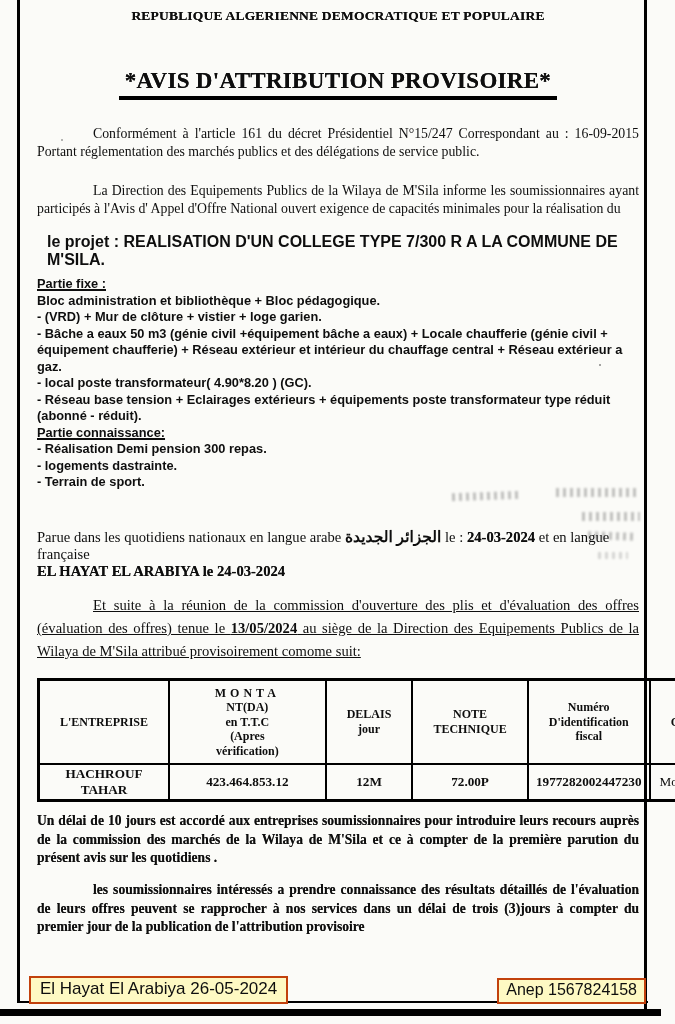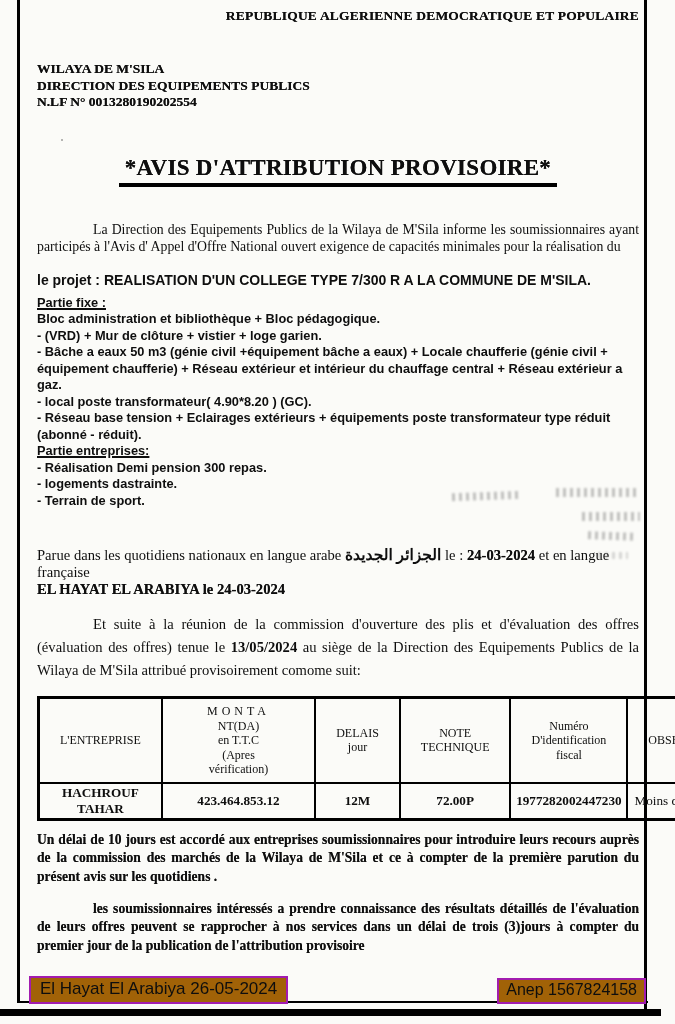--- a/index.html
+++ b/index.html
@@ -19,60 +19,60 @@
       radial-gradient(circle 1px at 330px 900px, rgba(0,0,0,.28) 60%, transparent 62%),
       radial-gradient(circle 1px at 610px 845px, rgba(0,0,0,.25) 60%, transparent 62%),
       radial-gradient(circle 1px at 40px 420px, rgba(0,0,0,.2) 60%, transparent 62%);
   }
   .border-v{position:absolute;top:0;width:3px;background:#000;}
   .border-left{left:17px;height:1003px;}
   .border-right{left:644px;height:1013px;}
 
   .content{position:absolute;left:37px;top:0;width:602px;}
 
-  .republic{margin-top:8px;text-align:right;font-weight:bold;font-size:13.5px;letter-spacing:.2px;
+  .republic{margin-top:8px;text-align:center;font-weight:bold;font-size:13.5px;letter-spacing:.2px;
     text-shadow:0 0 .5px rgba(0,0,0,.8);}
 
   .agency{margin-top:37px;font-weight:bold;font-size:13.5px;line-height:16.5px;
     text-shadow:0 0 .5px rgba(0,0,0,.8);}
 
   .title-wrap{text-align:center;margin-top:28px;}
   .notice-title{display:inline-block;font-size:23px;font-weight:bold;letter-spacing:.3px;
     border-bottom:4px solid #000;padding:0 6px 2px;text-shadow:0 0 .6px rgba(0,0,0,.85);margin-top:16px;}
 
   .p{font-size:13.8px;line-height:17.5px;text-align:justify;}
   .indent{text-indent:56px;}
   .p1{margin-top:25px;}
-  .p2{margin-top:34px;}
+  .p2{margin-top:22px;}
 
-  .projet{margin-top:16px;font-family:"Liberation Sans",sans-serif;font-weight:bold;font-size:14px;}
+  .projet{margin-top:16px;font-family:"Liberation Sans",sans-serif;font-weight:bold;font-size:16px;margin-left:10px;}
 
   .section{font-family:"Liberation Sans",sans-serif;font-weight:bold;font-size:12.8px;line-height:16.5px;}
   .section-fixe{margin-top:7px;}
   .section-head{text-decoration:underline;text-decoration-thickness:2px;}
 
   .pub{margin-top:37px;font-size:14.6px;line-height:17px;}
   .pub b{text-shadow:0 0 .4px rgba(0,0,0,.7);}
   .arabic{font-weight:bold;font-size:15.5px;}
 
-  .eval{margin-top:13px;font-size:14.6px;line-height:23px;text-align:justify;text-indent:56px;}
+  .eval{margin-top:13px;font-size:14.6px;line-height:23px;text-align:justify;text-indent:56px;text-decoration:underline;}
 
   table.tbl{margin-top:5px;width:100%;border-collapse:collapse;border:3px solid #000;}
   .tbl th,.tbl td{border:2.5px solid #000;text-align:center;vertical-align:middle;}
-  .tbl th{font-size:12px;line-height:14.5px;font-weight:normal;white-space:pre-line;padding:5px 20px;height:74px;box-sizing:border-box;}
+  .tbl th{font-size:12px;line-height:14.5px;font-weight:bold;white-space:pre-line;padding:5px 20px;height:74px;box-sizing:border-box;}
   .tbl th.montant::first-line{letter-spacing:4px;}
   .tbl td{font-size:13.2px;font-weight:bold;height:31px;padding:1px 2px;}
   .tbl td.obs{font-weight:normal;font-size:13.2px;}
 
   .recours{margin-top:10px;font-size:13.6px;font-weight:bold;line-height:18.5px;text-align:justify;
     text-shadow:0 0 .4px rgba(0,0,0,.6);}
   .recours2{text-indent:56px;}
 
   .footer-line{position:absolute;left:18px;top:1001px;width:630px;height:2px;background:#000;}
-  .stamp-box{position:absolute;border:2px solid #a21caf;background:#a16207;
+  .stamp-box{position:absolute;border:2px solid #c2410c;background:#fef9c3;
     font-family:"Liberation Sans",sans-serif;white-space:nowrap;}
   .box-left{left:29px;top:976px;font-size:17px;padding:1px 9px 3px;}
   .box-right{right:29px;top:978px;font-size:16px;padding:1px 7px 3px;}
   .bottom-bar{position:absolute;left:0;top:1009px;width:661px;height:7px;background:#000;}
 
   .smudge{position:absolute;opacity:.4;filter:blur(1.1px);
     background:repeating-linear-gradient(90deg, rgba(50,50,50,.75) 0 3px, transparent 3px 7px);}
   .sm1{left:452px;top:492px;width:70px;height:8px;transform:rotate(-2deg);}
   .sm2{left:556px;top:488px;width:84px;height:9px;}
   .sm3{left:582px;top:512px;width:58px;height:9px;}
@@ -82,46 +82,42 @@
 </head>
 <body>
 
 <div class="border-v border-left"></div>
 <div class="border-v border-right"></div>
 
 <div class="content">
 
   <div class="republic">REPUBLIQUE ALGERIENNE DEMOCRATIQUE ET POPULAIRE</div>
 
-  <div class="agency">
-    <div>WILAYA DE M'SILA</div>
-    <div>DIRECTION DES EQUIPEMENTS PUBLICS</div>
-    <div>N.LF N° 0013280190202554</div>
-  </div>
 
   <div class="title-wrap">
     <span class="notice-title">*AVIS D'ATTRIBUTION PROVISOIRE*</span>
   </div>
 
+  <p class="p indent p1">Conformément à l'article 161 du décret Présidentiel N°15/247 Correspondant au : 16-09-2015  Portant réglementation des marchés publics et des délégations de service public.</p>
 
   <p class="p indent p2">La Direction des Equipements Publics de la Wilaya de M'Sila informe les soumissionnaires ayant participés à  l'Avis d' Appel d'Offre National  ouvert exigence de capacités minimales pour la réalisation du</p>
 
   <div class="projet">le projet : REALISATION D'UN COLLEGE TYPE 7/300 R A LA COMMUNE DE M'SILA.</div>
 
   <div class="section section-fixe">
     <div class="section-head">Partie fixe :</div>
     <div>Bloc administration et bibliothèque + Bloc pédagogique.</div>
     <div>- (VRD) + Mur de clôture + vistier + loge garien.</div>
     <div>- Bâche a eaux 50 m3 (génie civil +équipement bâche a eaux) + Locale chaufferie (génie civil + équipement chaufferie) + Réseau extérieur et intérieur du chauffage central + Réseau extérieur a gaz.</div>
     <div>- local poste transformateur( 4.90*8.20 ) (GC).</div>
     <div>- Réseau base tension + Eclairages extérieurs + équipements poste transformateur type réduit (abonné - réduit).</div>
   </div>
 
   <div class="section">
-    <div class="section-head">Partie entreprises:</div>
+    <div class="section-head">Partie connaissance:</div>
     <div>- Réalisation Demi pension 300 repas.</div>
     <div>- logements dastrainte.</div>
     <div>- Terrain de sport.</div>
   </div>
 
   <p class="pub"><span>Parue dans les quotidiens nationaux en langue arabe </span><span class="arabic">الجزائر الجديدة</span><span> le : </span><b>24-03-2024</b><span> et en langue française</span><br>
   <b>EL HAYAT EL ARABIYA</b><b>  le 24-03-2024</b></p>
 
   <p class="eval"><span>Et suite à la réunion de la commission d'ouverture des plis et d'évaluation des offres (évaluation des offres) tenue le  </span><b>13/05/2024</b><span> au siège de la Direction des Equipements Publics de la Wilaya de M'Sila attribué provisoirement  comome suit:</span></p>
 

